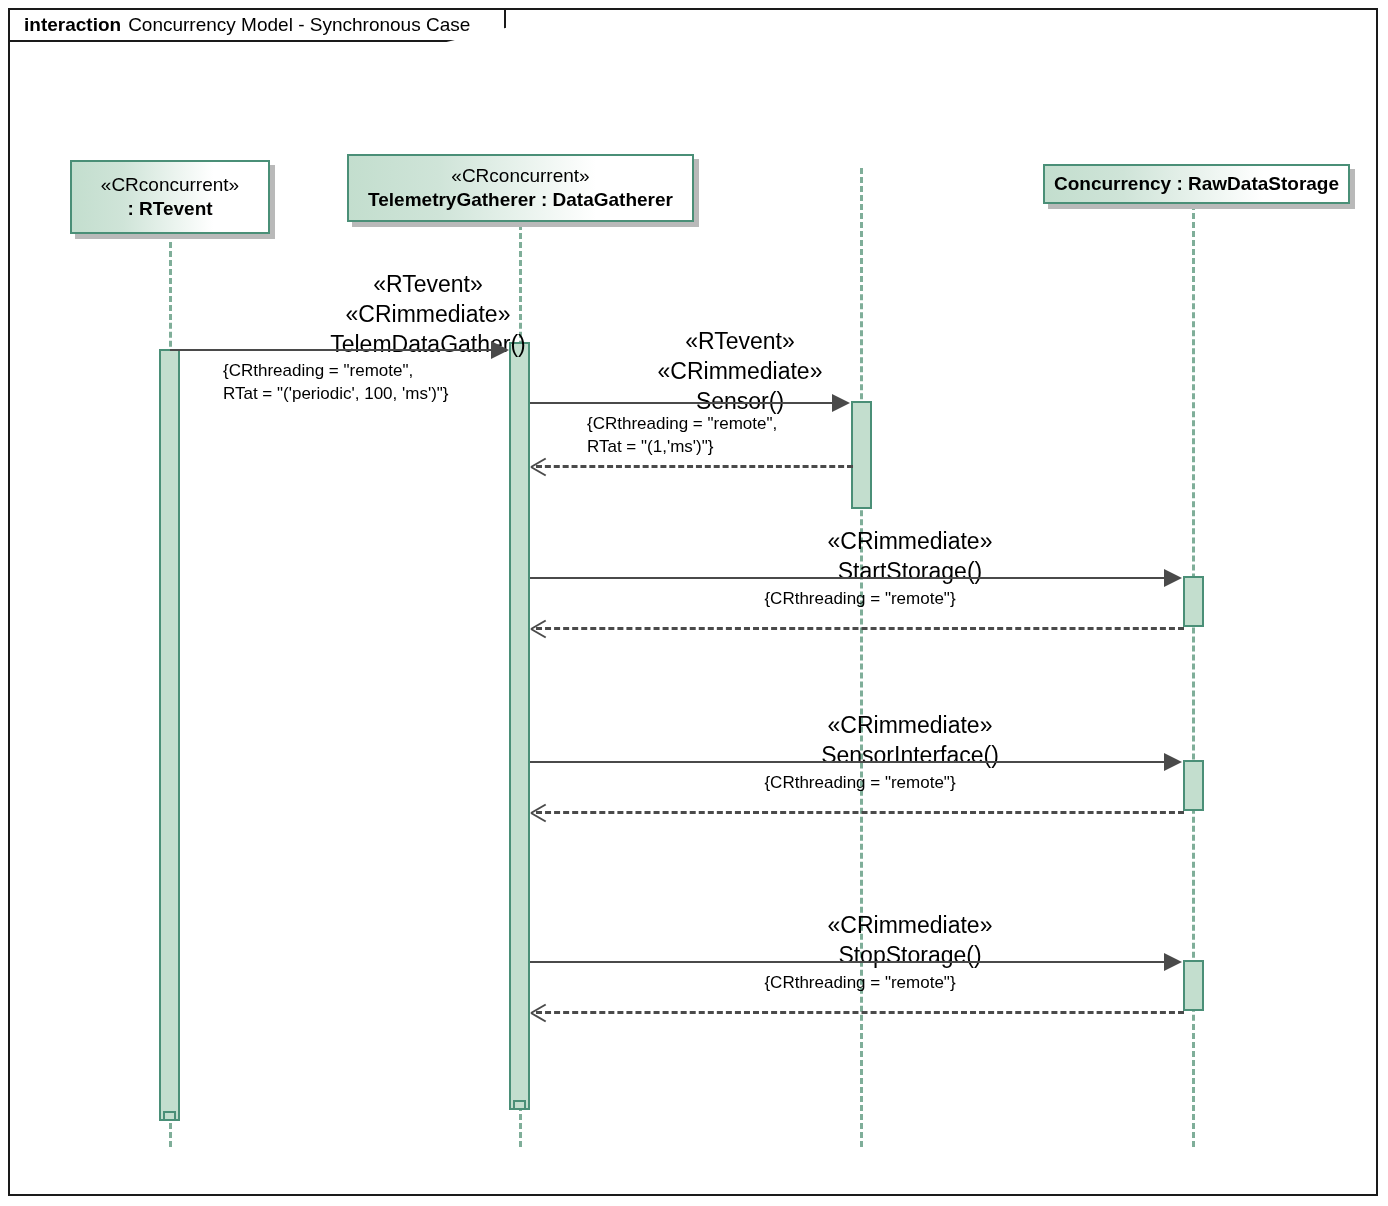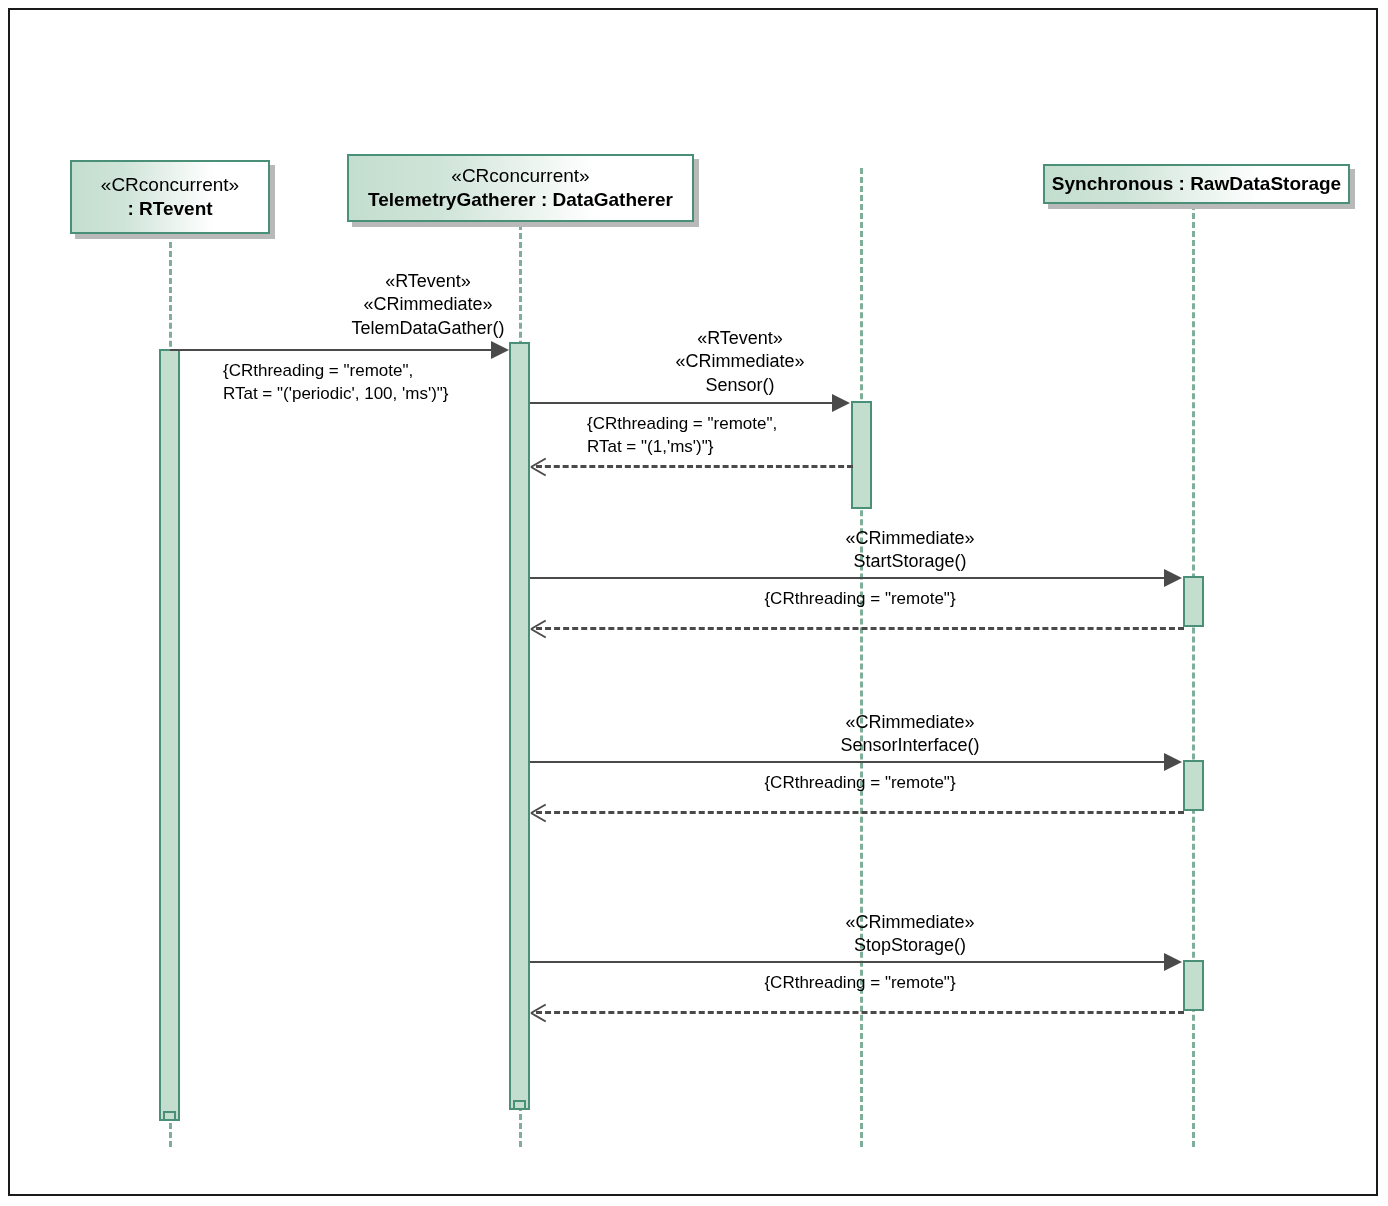--- a/index.html
+++ b/index.html
@@ -128,21 +128,21 @@
     border-top: 2px solid #4a4a4a;
     transform-origin: left center;
   }
   .arrow-open-l::before { transform: rotate(-30deg); }
   .arrow-open-l::after  { transform: rotate(30deg); }
 
   
   .msg-label {
     position: absolute;
     text-align: center;
-    font-size: 18px;
+    font-size: 23px;
     color: #000000;
     line-height: 1.3;
     white-space: nowrap;
   }
   .msg-label .ln { display: block; }
   .constraint {
     position: absolute;
     font-size: 17px;
     color: #000000;
     line-height: 1.35;
@@ -151,39 +151,43 @@
   }
   .constraint .ln { display: block; }
   .constraint.center { text-align: center; }
 </style>
 </head>
 <body>
 
 <div id="canvas">
 
   <div class="frame-border"></div>
+  <div class="frame-tab">
+    <span class="kw">interaction</span>
+    <span class="nm">Concurrency Model - Synchronous Case</span>
+  </div>
 
   <div class="lifeline" style="left:169px; top:197px; height:950px;"></div>
   <div class="lifeline" style="left:519px; top:197px; height:950px;"></div>
   <div class="lifeline" style="left:860px; top:168px; height:979px;"></div>
   <div class="lifeline" style="left:1192px; top:168px; height:979px;"></div>
 
   <div class="head" style="left:70px; top:124px; width:200px; height:74px;">
     <span class="stereo">«CRconcurrent»</span>
     <span class="nameline">: RTevent</span>
   </div>
 
   <div class="head" style="left:347px; top:118px; width:347px; height:68px;">
     <span class="stereo">«CRconcurrent»</span>
     <span class="nameline">TelemetryGatherer : DataGatherer</span>
   </div>
 
 
   <div class="head" style="left:1043px; top:128px; width:307px; height:40px;">
-    <span class="nameline">Synchronous : RawDataStorage</span>
+    <span class="nameline">Concurrency : RawDataStorage</span>
   </div>
 
   <div class="activation" style="left:159px; top:349px; width:21px; height:772px;"></div>
   <div class="activation" style="left:509px; top:342px; width:21px; height:768px;"></div>
   <div class="activation" style="left:851px; top:401px; width:21px; height:108px;"></div>
   <div class="activation" style="left:1183px; top:576px; width:21px; height:51px;"></div>
   <div class="activation" style="left:1183px; top:760px; width:21px; height:51px;"></div>
   <div class="activation" style="left:1183px; top:960px; width:21px; height:51px;"></div>
 
   <div class="msg-label" style="left:178px; top:270px; width:500px;">

